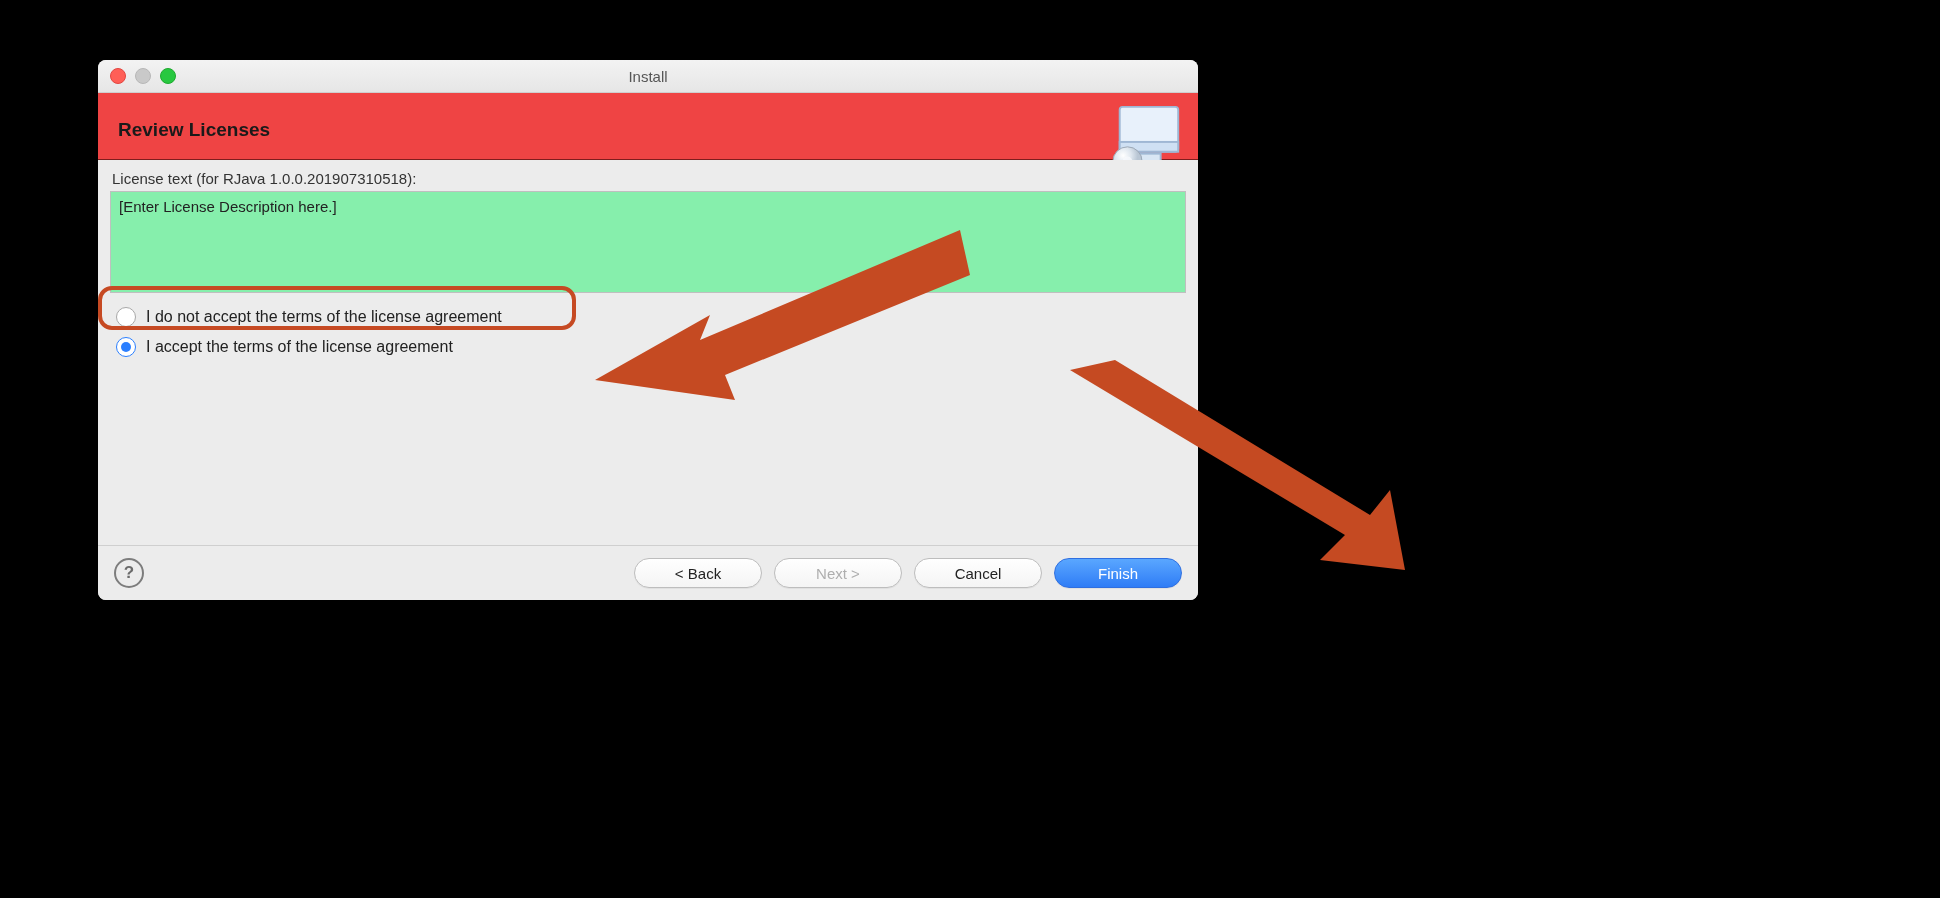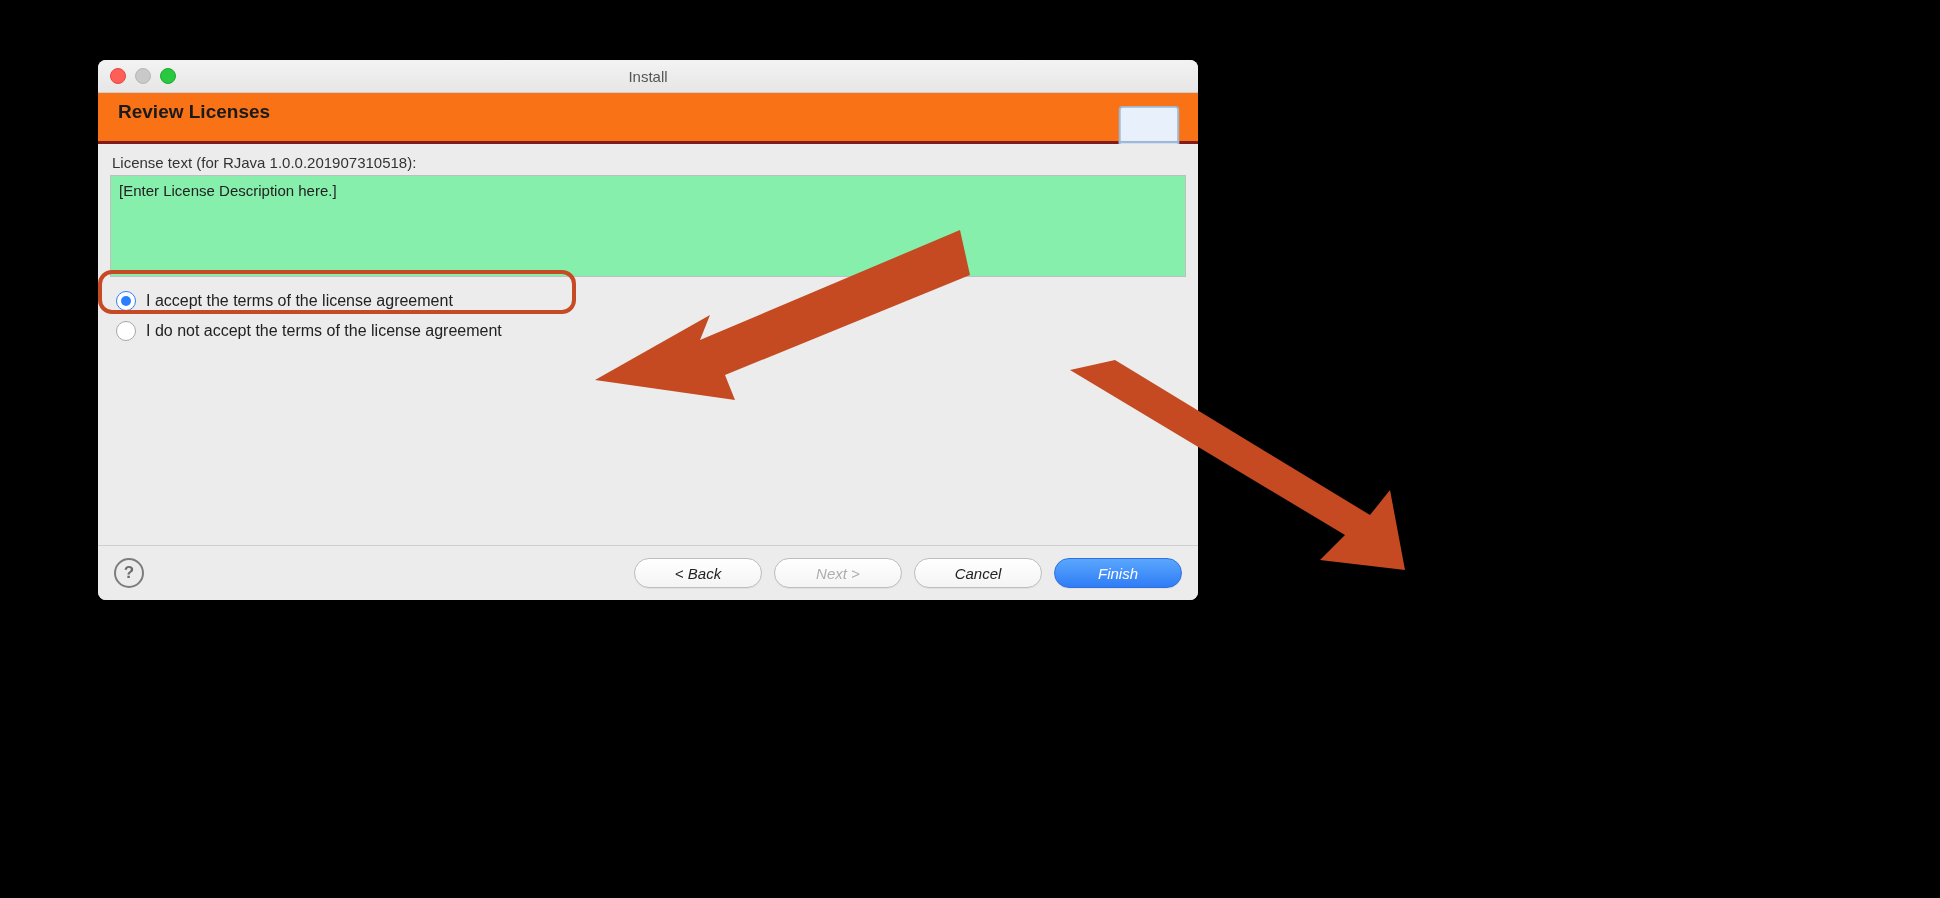--- a/index.html
+++ b/index.html
@@ -30,23 +30,23 @@
     display:flex;align-items:center;justify-content:center;
     font-size:15px;color:#555;
   }
   .traffic{position:absolute;left:12px;top:8px;display:flex;gap:9px;}
   .tl{width:14px;height:14px;border-radius:50%;}
   .tl.red{background:#ff5f57;border:1px solid #e24640;}
   .tl.yel{background:#c9c9c9;border:1px solid #b7b7b7;}
   .tl.grn{background:#28c840;border:1px solid #1fa92f;}
 
   .header{
-    background:#f97316;
-    border-bottom:3px solid #7f1d1d;
-    padding:8px 20px 18px 20px;
+    background:#ef4444;
+    border-bottom:1px solid #7f1d1d;
+    padding:26px 20px 18px 20px;
     position:relative;
   }
   .header h1{margin:0;font-size:19px;font-weight:700;color:#1a1a1a;}
   .header p{margin:8px 0 0 10px;font-size:15px;color:#333;}
   .header-icon{
     position:absolute;right:12px;top:8px;width:78px;height:78px;
   }
 
   .body{
     flex:1;
@@ -92,21 +92,20 @@
     background:#ececec;
   }
   .spacer{flex:1;}
   .btn{
     min-width:126px;height:28px;
     border:1px solid #bdbdbd;border-radius:15px;
     background:linear-gradient(#fff,#f4f4f4);
     font-size:15px;color:#222;
     display:inline-flex;align-items:center;justify-content:center;
     box-shadow:0 1px 0 rgba(0,0,0,.05);
-    font-style:italic;
   }
   .btn.disabled{color:#aeaeae;text-align:right;}
   .btn.primary{
     background:linear-gradient(#5aa7ff,#2f7df6);
     border-color:#2f6fe0;color:#fff;font-weight:500;
   }
 
   .annot{position:absolute;pointer-events:none;}
 </style>
 </head>
@@ -143,26 +142,26 @@
   </div>
 
   <div class="body" style="position:relative;">
     <div class="lic-label">License text (for RJava 1.0.0.201907310518):</div>
     <div class="lic-box">
       <span>[Enter License Description here.]</span>
     </div>
 
     <div class="radio-group">
       <label class="radio-row">
+        <span class="radio"></span>
+        <span>I do not accept the terms of the license agreement</span>
+      </label>
+      <label class="radio-row">
         <span class="radio checked"></span>
         <span>I accept the terms of the license agreement</span>
-      </label>
-      <label class="radio-row">
-        <span class="radio"></span>
-        <span>I do not accept the terms of the license agreement</span>
       </label>
     </div>
 
     <div class="hl" style="left:0px;top:126px;width:470px;height:36px;"></div>
   </div>
 
   <div class="footer">
     <span class="help">?</span>
     <span class="spacer"></span>
     <span class="btn">&lt; Back</span>

